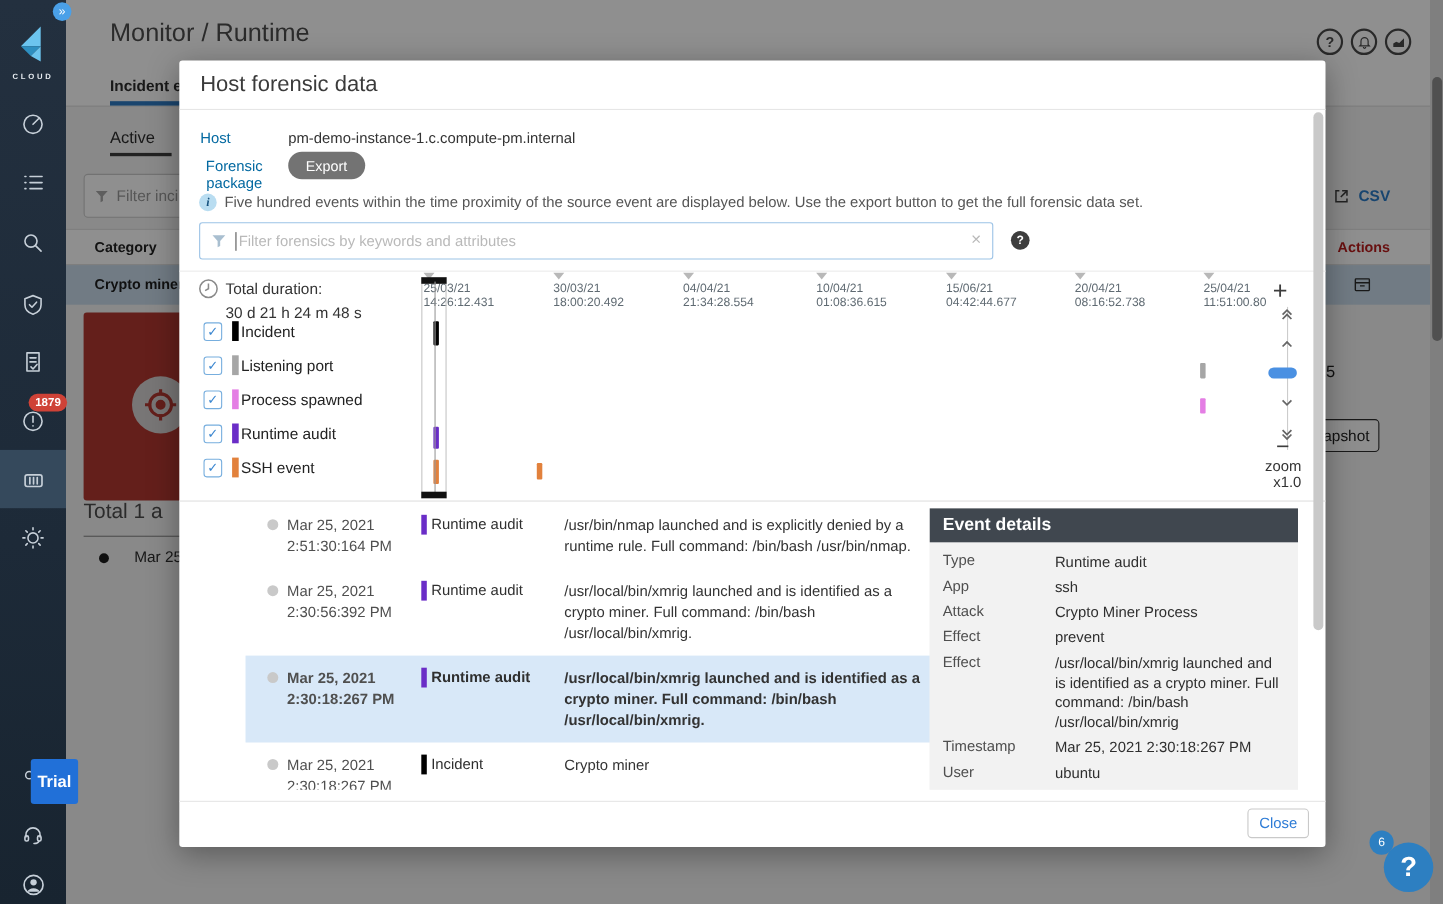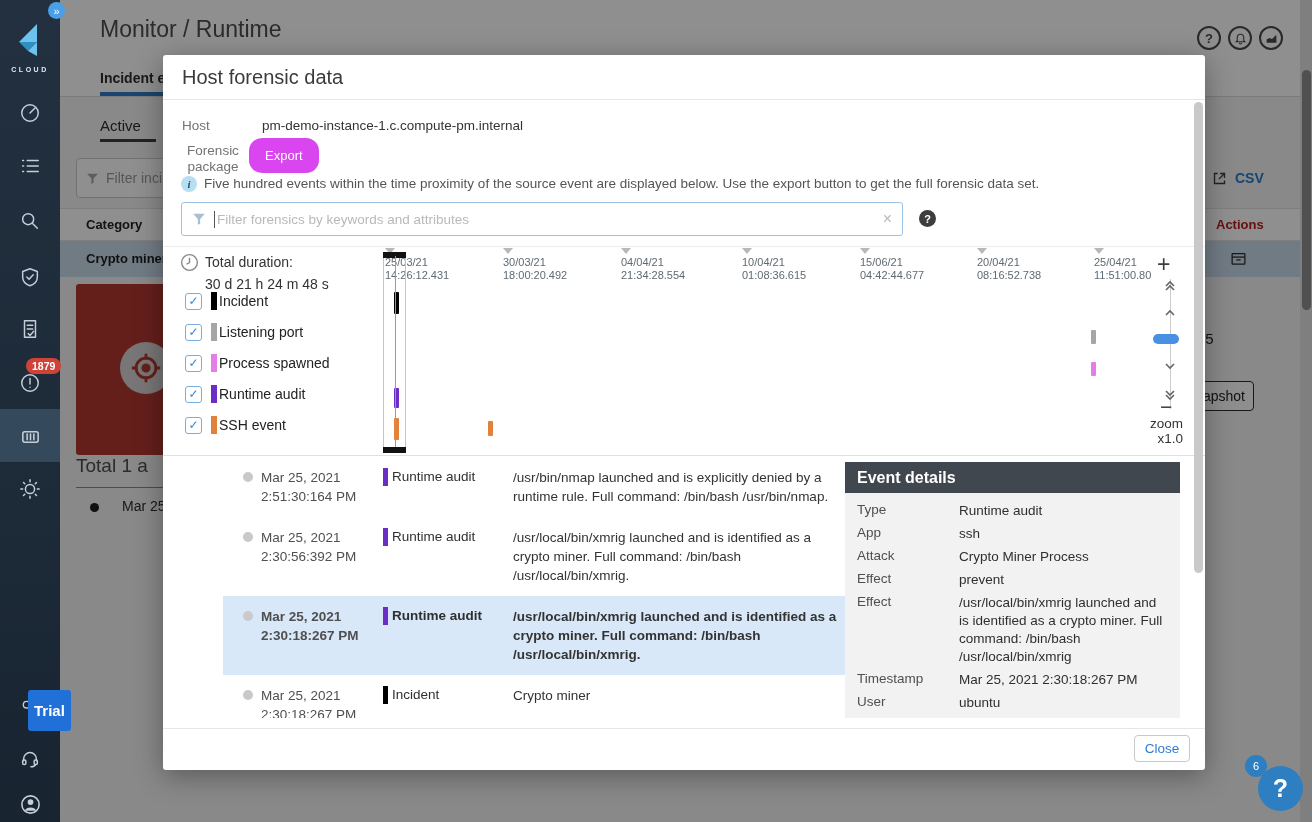--- a/index.html
+++ b/index.html
@@ -56,24 +56,24 @@
   #collapse-btn { position:absolute; left:48px; top:2px; width:17px; height:17px; border-radius:50%; background:#4aa0e8;
                   color:#fff; font-size:11px; display:flex; align-items:center; justify-content:center; z-index:7; }
   #trial-badge { position:absolute; left:28px; top:690px; background:#2170d8; color:#fff; font-size:15px; font-weight:bold;
                  border-radius:3px; padding:12px 6px; z-index:6; }
 
   
   #modal { position:absolute; left:163px; top:55px; width:1042px; height:715px; background:#fff; border-radius:3px;
            box-shadow:0 6px 28px rgba(0,0,0,0.35); z-index:10; font-size:13.5px; }
   #m-title { position:absolute; left:19px; top:11px; font-size:20px; color:#3b3b3b; }
   #m-header-line { position:absolute; left:0; top:44px; width:100%; height:1px; background:#e6e6e6; }
-  .m-label { position:absolute; left:19px; font-size:13.5px; color:#737373; }
+  .m-label { position:absolute; left:19px; font-size:13.5px; color:#0369a1; }
   #m-host-value { position:absolute; left:99px; top:63px; font-size:13.5px; color:#333; }
   #m-package-label { width:62px; line-height:16px; }
-  #export-btn { position:absolute; left:86px; top:83px; height:35px; padding:0 16px; background:#d946ef; color:#fff;
+  #export-btn { position:absolute; left:99px; top:83px; height:25px; padding:0 16px; background:#737373; color:#fff;
                 border:none; border-radius:13px; font-size:13px; font-family:inherit; }
   #m-info-icon { position:absolute; left:18px; top:121px; width:16px; height:16px; border-radius:50%; background:#b9ddf1;
                  color:#17537f; font-size:11px; font-style:italic; font-weight:bold; font-family:"Liberation Serif",serif;
                  display:flex; align-items:center; justify-content:center; }
   #m-info-text { position:absolute; left:41px; top:121px; width:960px; color:#555; font-size:13.5px; }
   #m-filter { position:absolute; left:18px; top:147px; width:722px; height:34px; border:1px solid #9cc3e6; border-radius:3px;
               background:#fff; display:flex; align-items:center; padding:0 10px; gap:8px; }
   #m-filter input { flex:1; border:none; outline:none; font-size:13.5px; font-family:inherit; color:#333;
                     border-left:1px solid #555; padding-left:2px; height:17px; }
   #m-filter input::placeholder { color:#b9b9b9; }

